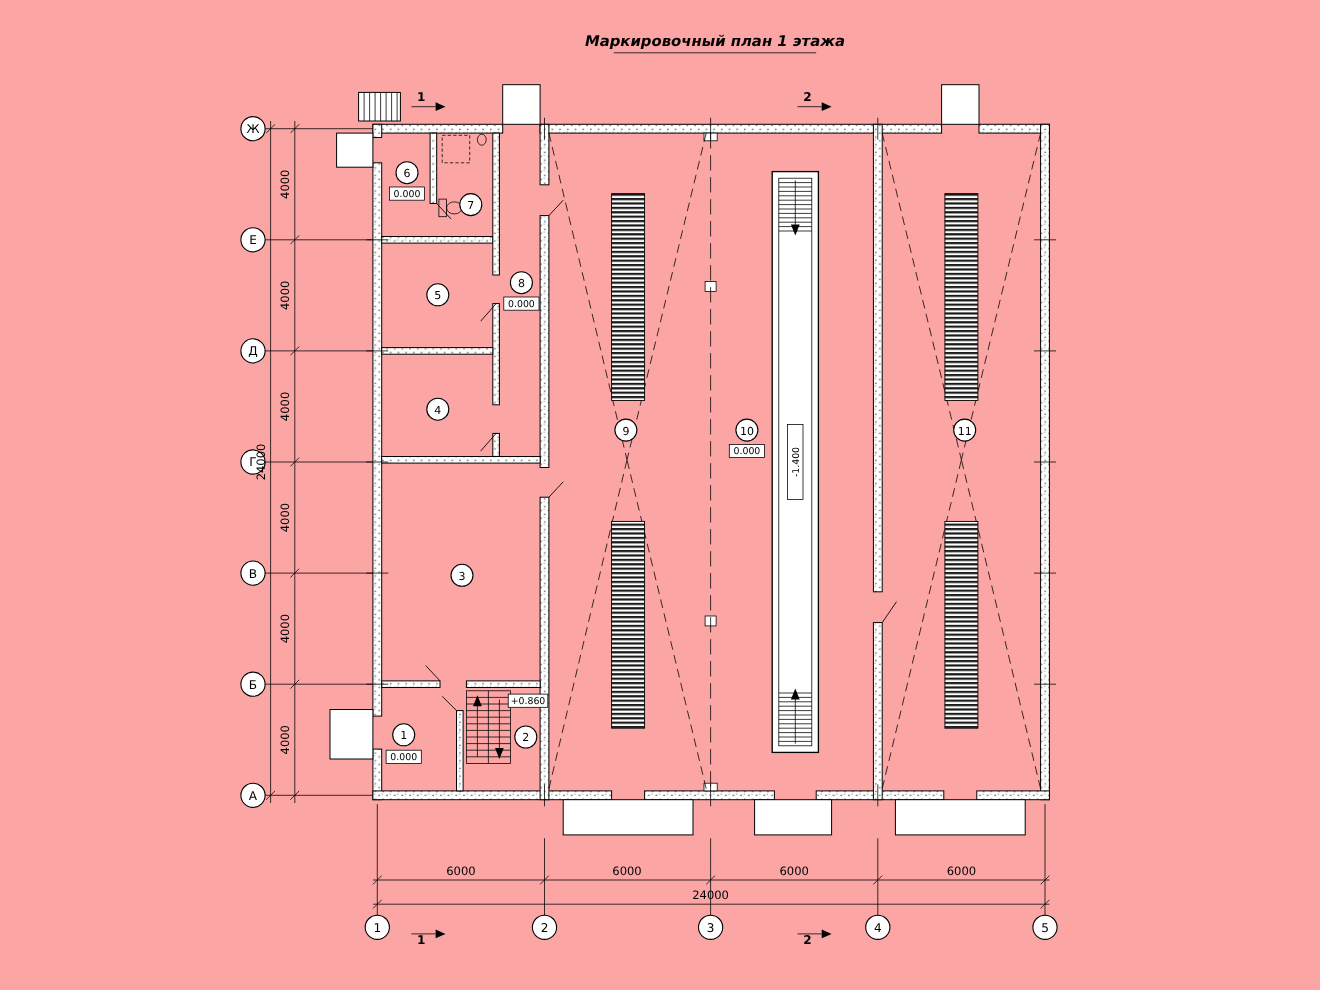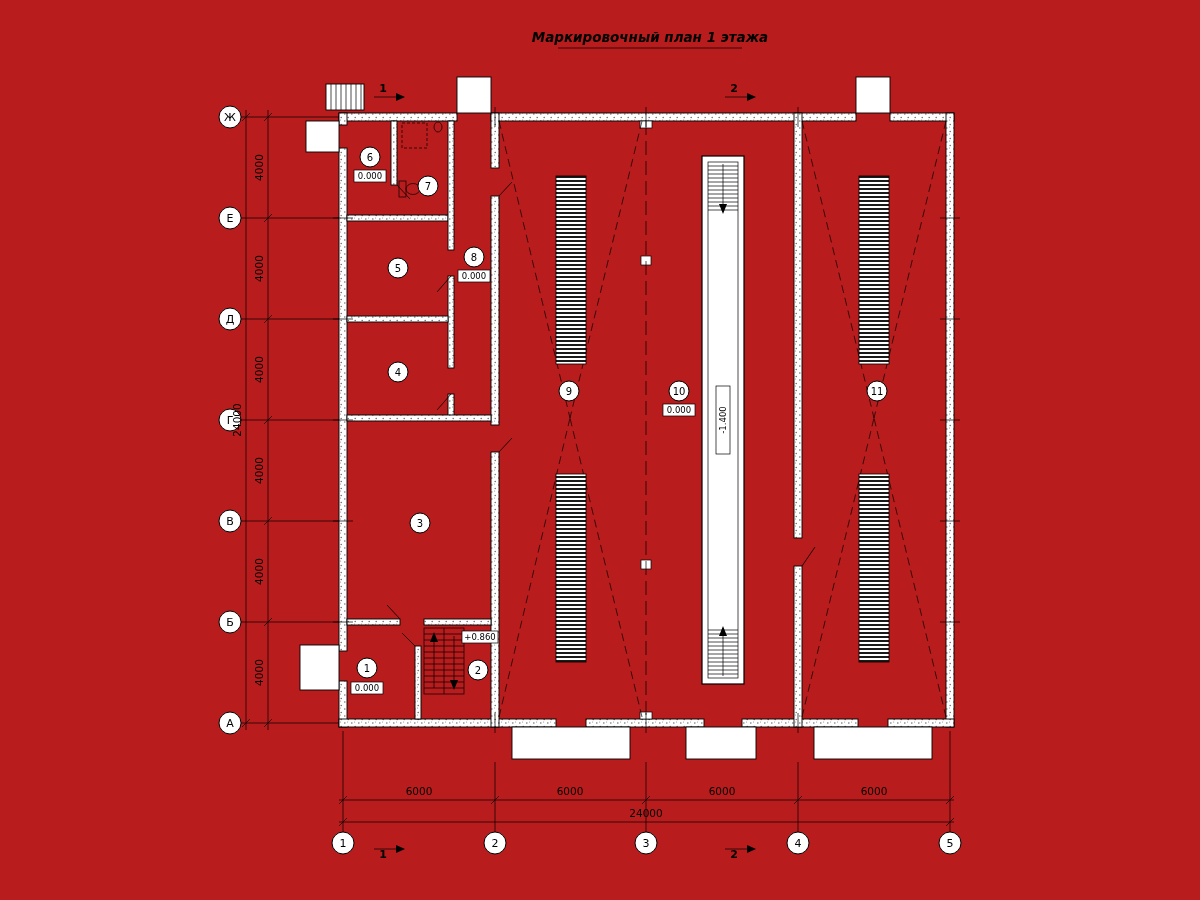--- a/index.html
+++ b/index.html
@@ -1,16 +1,16 @@
 <!DOCTYPE html>
 <html><head>
 <meta charset="utf-8">
 <style>
   html,body{margin:0;padding:0;background:#fff;}
-  .page{width:1200px;height:900px;position:relative;background:#b91c1c;overflow:hidden;}
+  .page{width:1200px;height:900px;position:relative;background:#fca5a5;overflow:hidden;}
   svg{display:block;}
   text{font-family:"DejaVu Sans","Liberation Sans",sans-serif;fill:#000;}
   .thin{stroke:#000;stroke-width:0.7;fill:none;}
   .wall{fill:url(#stipple);stroke:#000;stroke-width:0.9;}
   .door{stroke:#000;stroke-width:0.8;fill:none;}
   .dash{stroke:#000;stroke-width:0.7;fill:none;stroke-dasharray:8 5;}
   .axisdash{stroke:#000;stroke-width:0.7;fill:none;stroke-dasharray:14 6;}
   .circ{fill:#fff;stroke:#000;stroke-width:1;}
   .box{fill:#fff;stroke:#000;stroke-width:0.7;}
   .out{fill:#fff;stroke:#000;stroke-width:0.9;}

